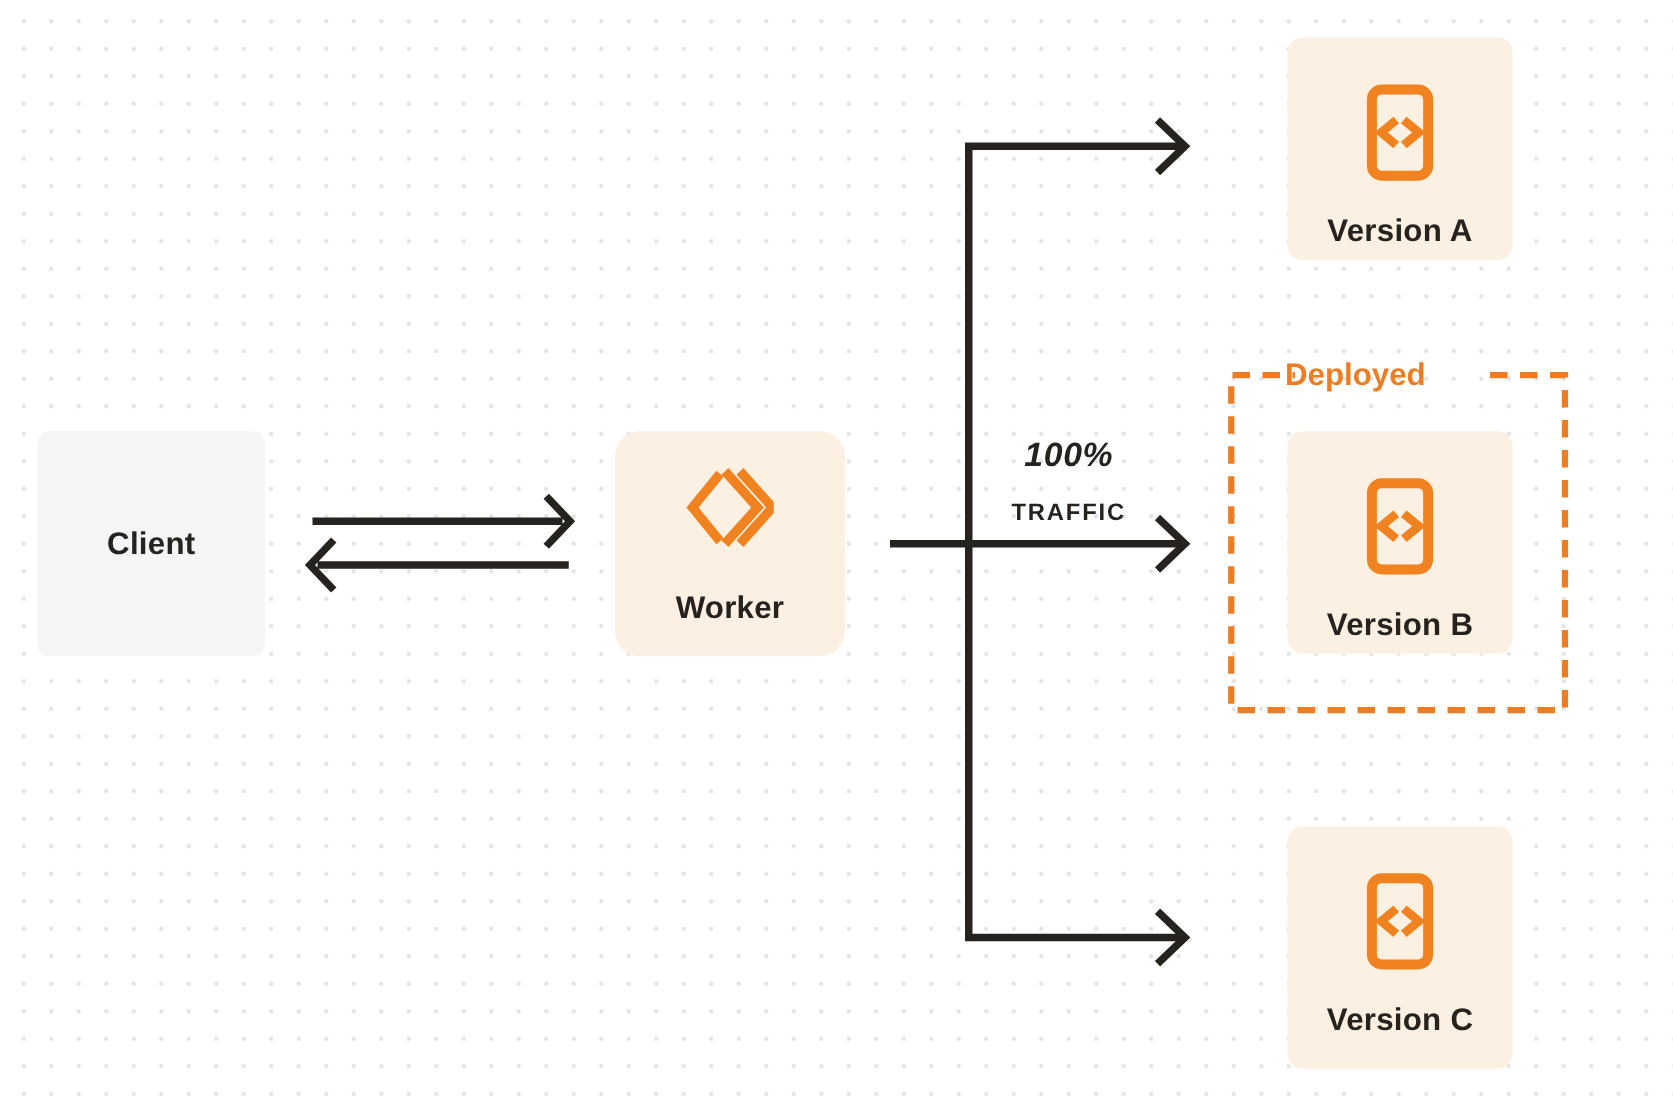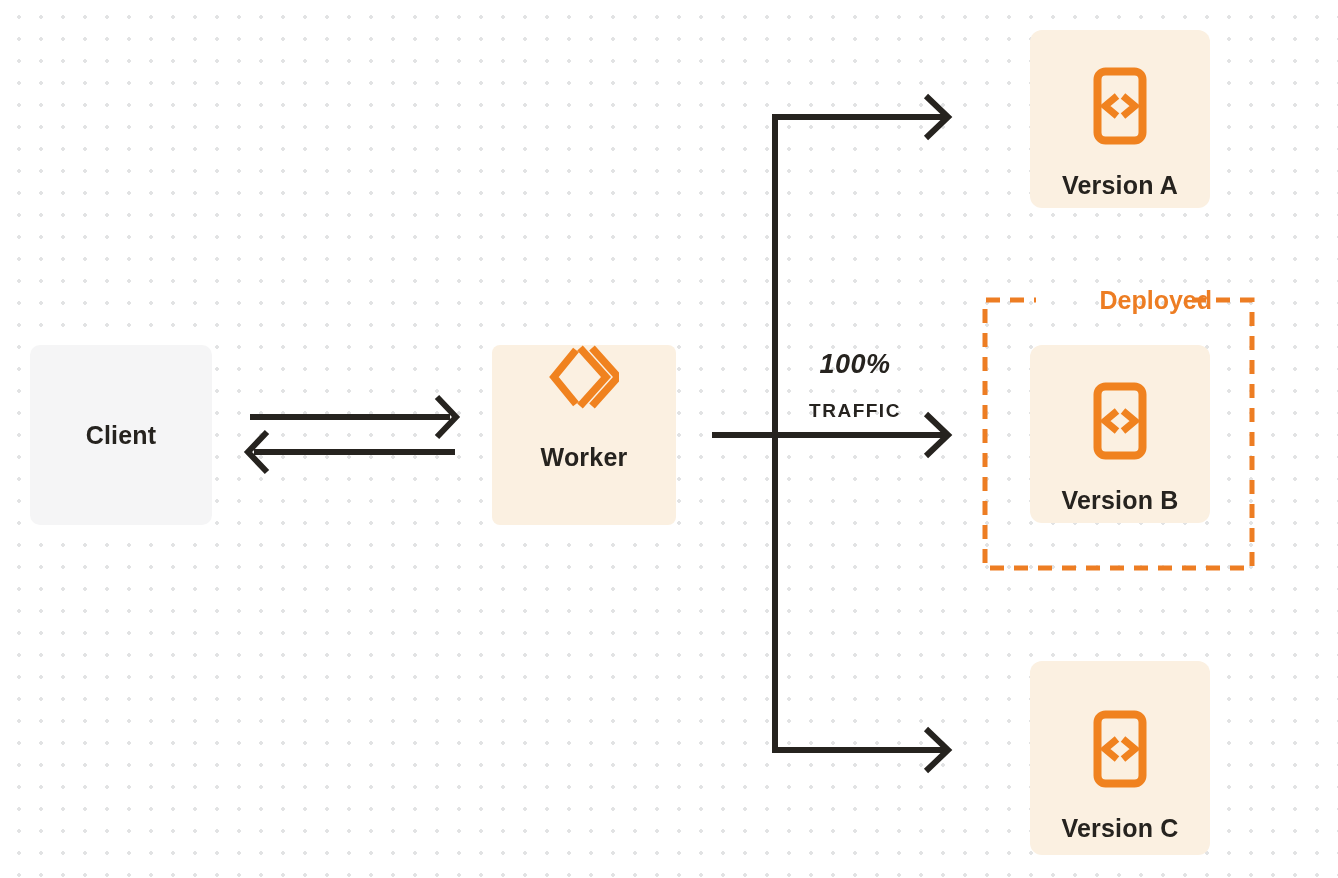--- a/index.html
+++ b/index.html
@@ -55,45 +55,46 @@
     width: 182px; height: 180px;
     background: #f5f5f6;
     border-radius: 10px;
     justify-content: center;
     text-align: right;
   }
   .node-worker {
     left: 492px; top: 345px;
     width: 184px; height: 180px;
     background: #fbf0e1;
-    border-radius: 8px;
+    border-radius: 20px;
+    padding-top: 29px;
   }
   .node-worker .label { margin-top: 34px; }
   .node-version {
     width: 180px; height: 178px;
     background: #fbf0e1;
     border-radius: 12px;
     padding-top: 37px;
   }
   .node-version .label { margin-top: 26px; }
   .node-version-a { left: 1030px; top: 30px; }
   .node-version-b { left: 1030px; top: 345px; }
-  .node-version-c { left: 1030px; top: 661px; height: 194px; justify-content: center; }
+  .node-version-c { left: 1030px; top: 661px; height: 194px; }
   .icon-svg { display: block; }
   .icon-svg path, .icon-svg rect {
     stroke: #f0821f;
     fill: none;
     stroke-linecap: butt;
     stroke-linejoin: miter;
   }
   .deployed-label {
     position: absolute;
     left: 1028px; top: 286px;
     width: 184px;
-    text-align: right;
+    text-align: left;
     font-weight: 700;
     font-size: 25px;
     color: #ed7d23;
     line-height: 28px;
     white-space: nowrap;
   }
   .traffic-label {
     position: absolute;
     left: 780px; top: 351px;
     width: 150px;

